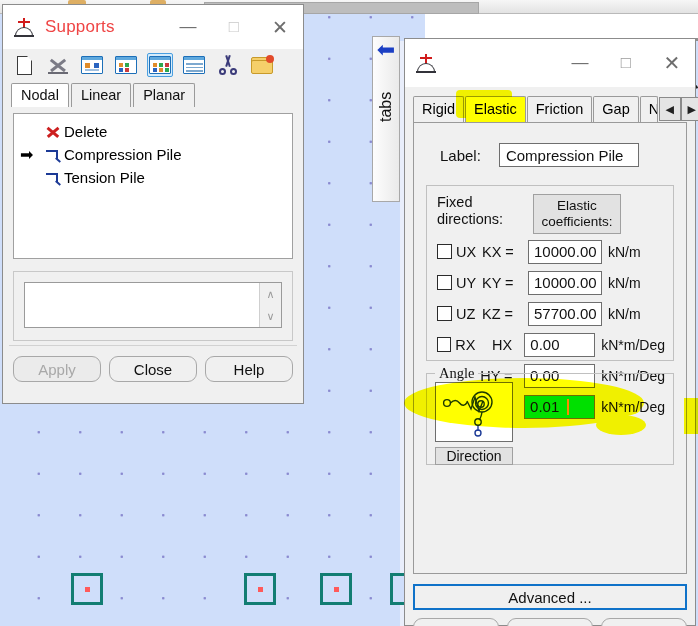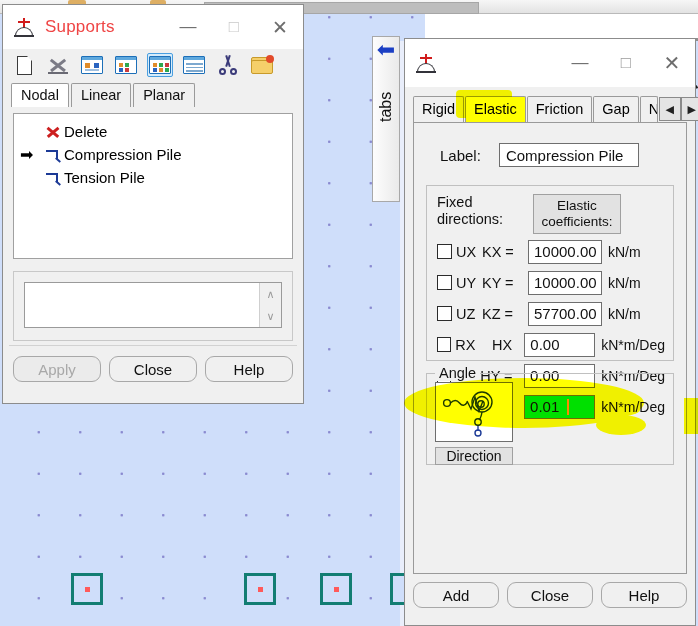--- a/index.html
+++ b/index.html
@@ -273,21 +273,21 @@
     left:42px; top:3px;
   }
   .unit{ font-size:14px; color:#111; margin-left:6px; }
 
   .anglebox{
     border:1px solid #c0c0c0; margin-top:12px; padding:8px 8px 8px 8px;
     height:92px; display:flex; gap:8px; position:relative;
   }
   .anglebox .gtitle2{
     position:absolute; top:-9px; left:8px; background:#f0f0f0; padding:0 4px;
-    font-size:14.5px; color:#111;
+    font-size:14.5px; color:#111;font-family:Liberation Serif, serif;
   }
   .angle-text{
     flex:1; border:1px solid #d2d2d2; background:#f0f0f0; font-size:14px;
     color:#111; line-height:1.25; padding:2px 4px 2px 6px;
     border-top:none; border-right:none; border-bottom:none; border-left:1px solid #9a9a9a;
   }
   .dirbox{ width:78px; display:flex; flex-direction:column; gap:5px; }
   .dirpreview{ height:60px; border:1px solid #6e6e6e; background:#fff; position:relative; }
   .dirbtn{
     height:22px; border:1px solid #a0a0a0; background:#e2e2e2; font-size:14px;
@@ -595,20 +595,21 @@
               </g>
             </svg>
           </div>
           <div class="dirbtn">Direction</div>
         </div>
       </div>
 
     </div>
   </div>
 
+  <div id="sd-advanced">Advanced ...</div>
 
   <div id="sd-buttons">
     <div class="btn">Add</div>
     <div class="btn">Close</div>
     <div class="btn">Help</div>
   </div>
 </div>
 
 <div class="hl-mark" id="hl-elastic"></div>
 <div class="hl-mark" id="hl-rz"></div>

